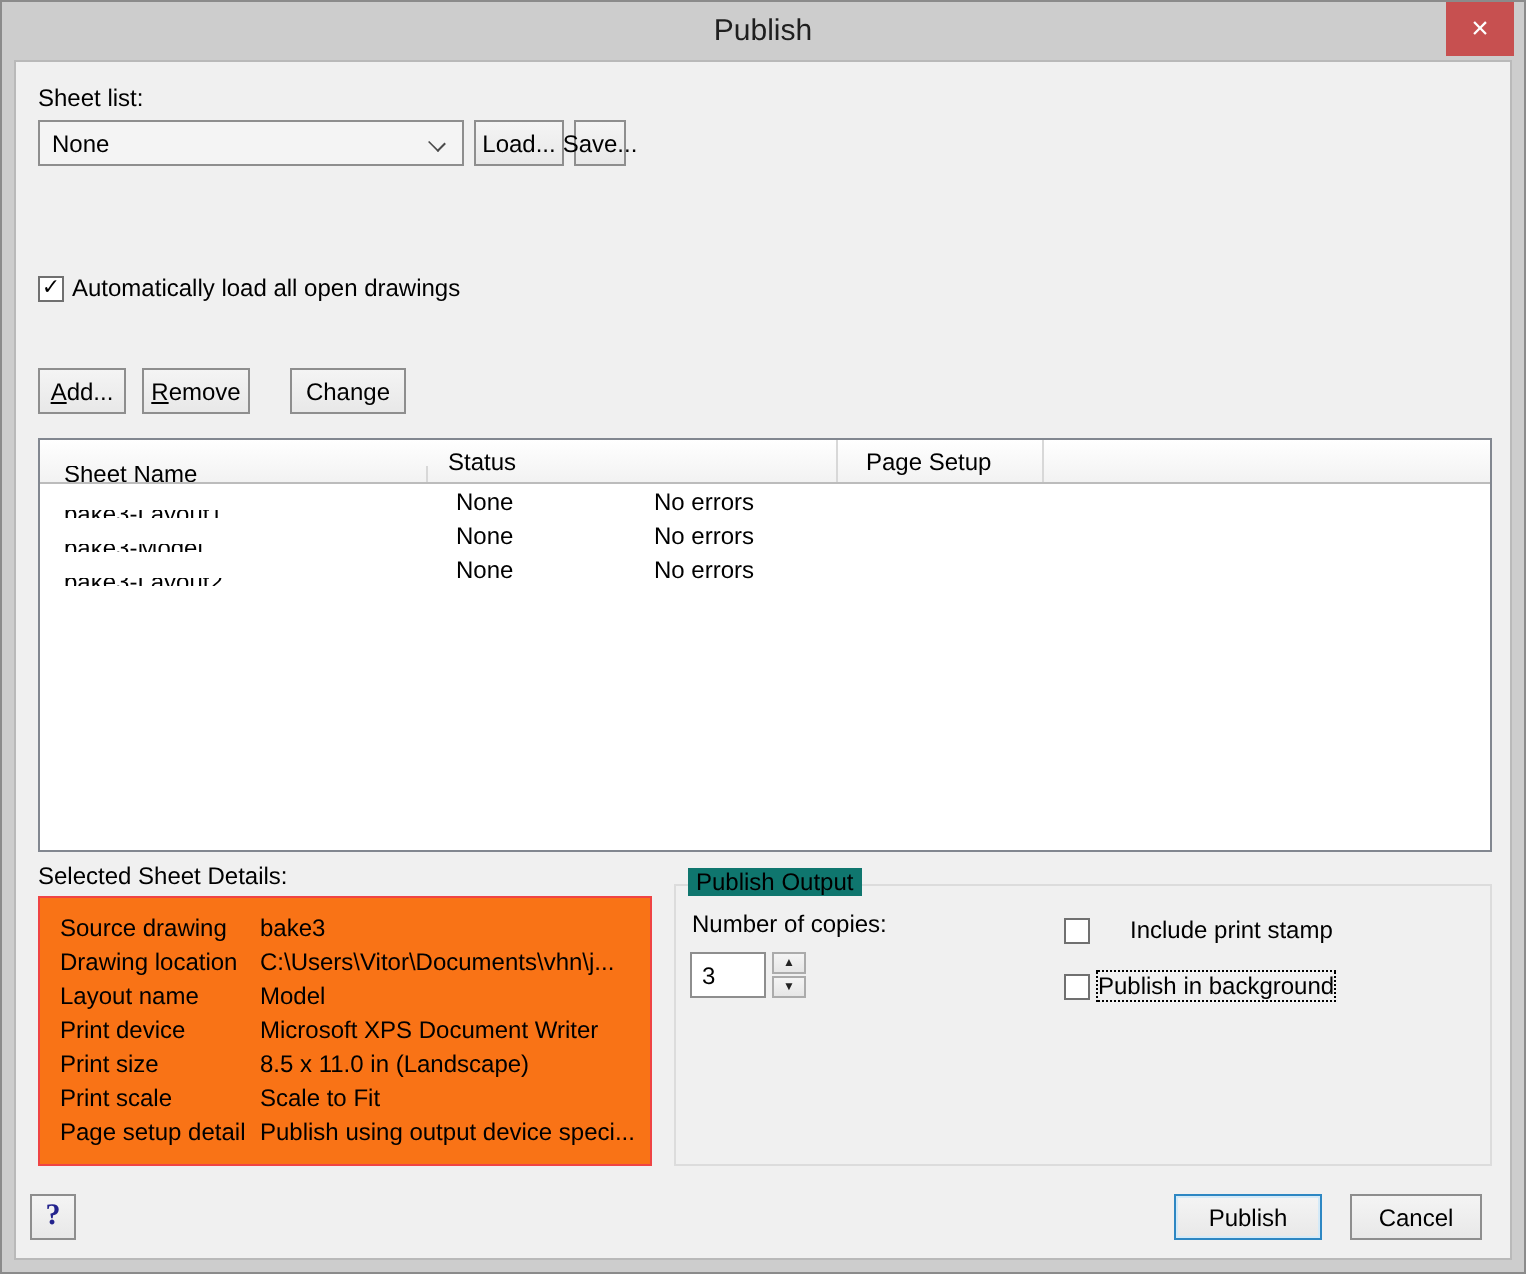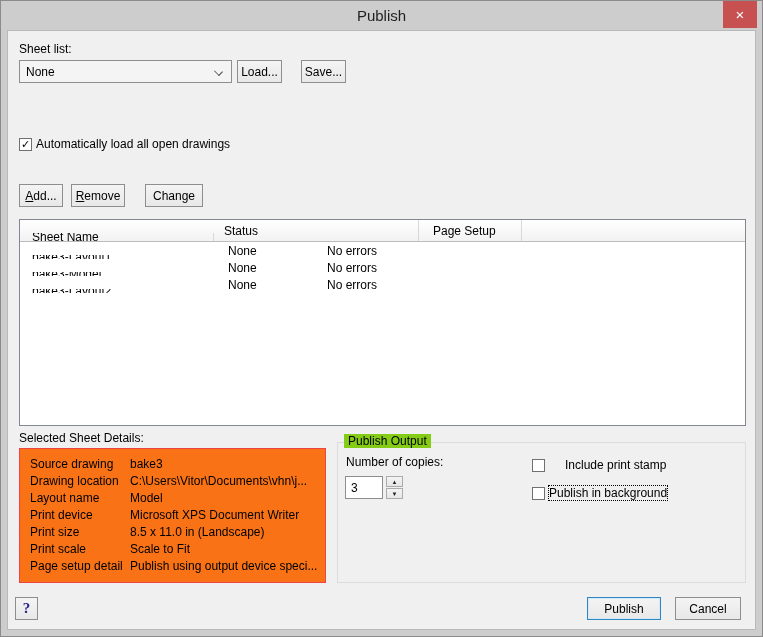--- a/index.html
+++ b/index.html
@@ -77,21 +77,21 @@
   }
   .detail-row { display:flex; height:17px; align-items:center; padding-left:10px; }
   .detail-label { width:100px; flex:none; white-space:nowrap; }
   .detail-value { white-space:nowrap; overflow:hidden; }
 
   .group-box {
     position:absolute; left:329px; top:411px; width:409px; height:141px;
     border:1px solid #dcdcdc;
   }
   .group-box .legend {
-    position:absolute; top:-9px; left:6px; background:#84cc16; padding:0 4px;
+    position:absolute; top:-9px; left:6px; background:#0f766e; padding:0 4px;
     white-space:nowrap;
   }
 
   .spin-input {
     position:absolute; left:7px; top:33px; width:38px; height:23px;
     background:#fff; border:1px solid #8e8e8e;
     display:flex; align-items:center; padding-left:5px;
   }
   .spin-btns { position:absolute; left:48px; top:33px; width:17px; height:23px; display:flex; flex-direction:column; gap:1px; }
   .spin-btn {
@@ -123,21 +123,21 @@
   <div class="content">
 
     <div class="label" style="left:11px; top:11px;">Sheet list:</div>
     <div class="combo">
       <span>None</span>
       <span class="chev"></span>
     </div>
     <button class="btn" style="left:229px; top:29px; width:45px;">
       <span>Load...</span>
     </button>
-    <button class="btn" style="left:293px; top:29px; width:45px;">
+    <button class="btn" style="left:279px; top:29px; width:26px;">
       <span>Save...</span>
     </button>
 
     <div class="checkrow" style="left:11px; top:106px;">
       <span class="checkbox">
         <span>✓</span>
       </span>
       <span>Automatically load all open drawings</span>
     </div>
 

